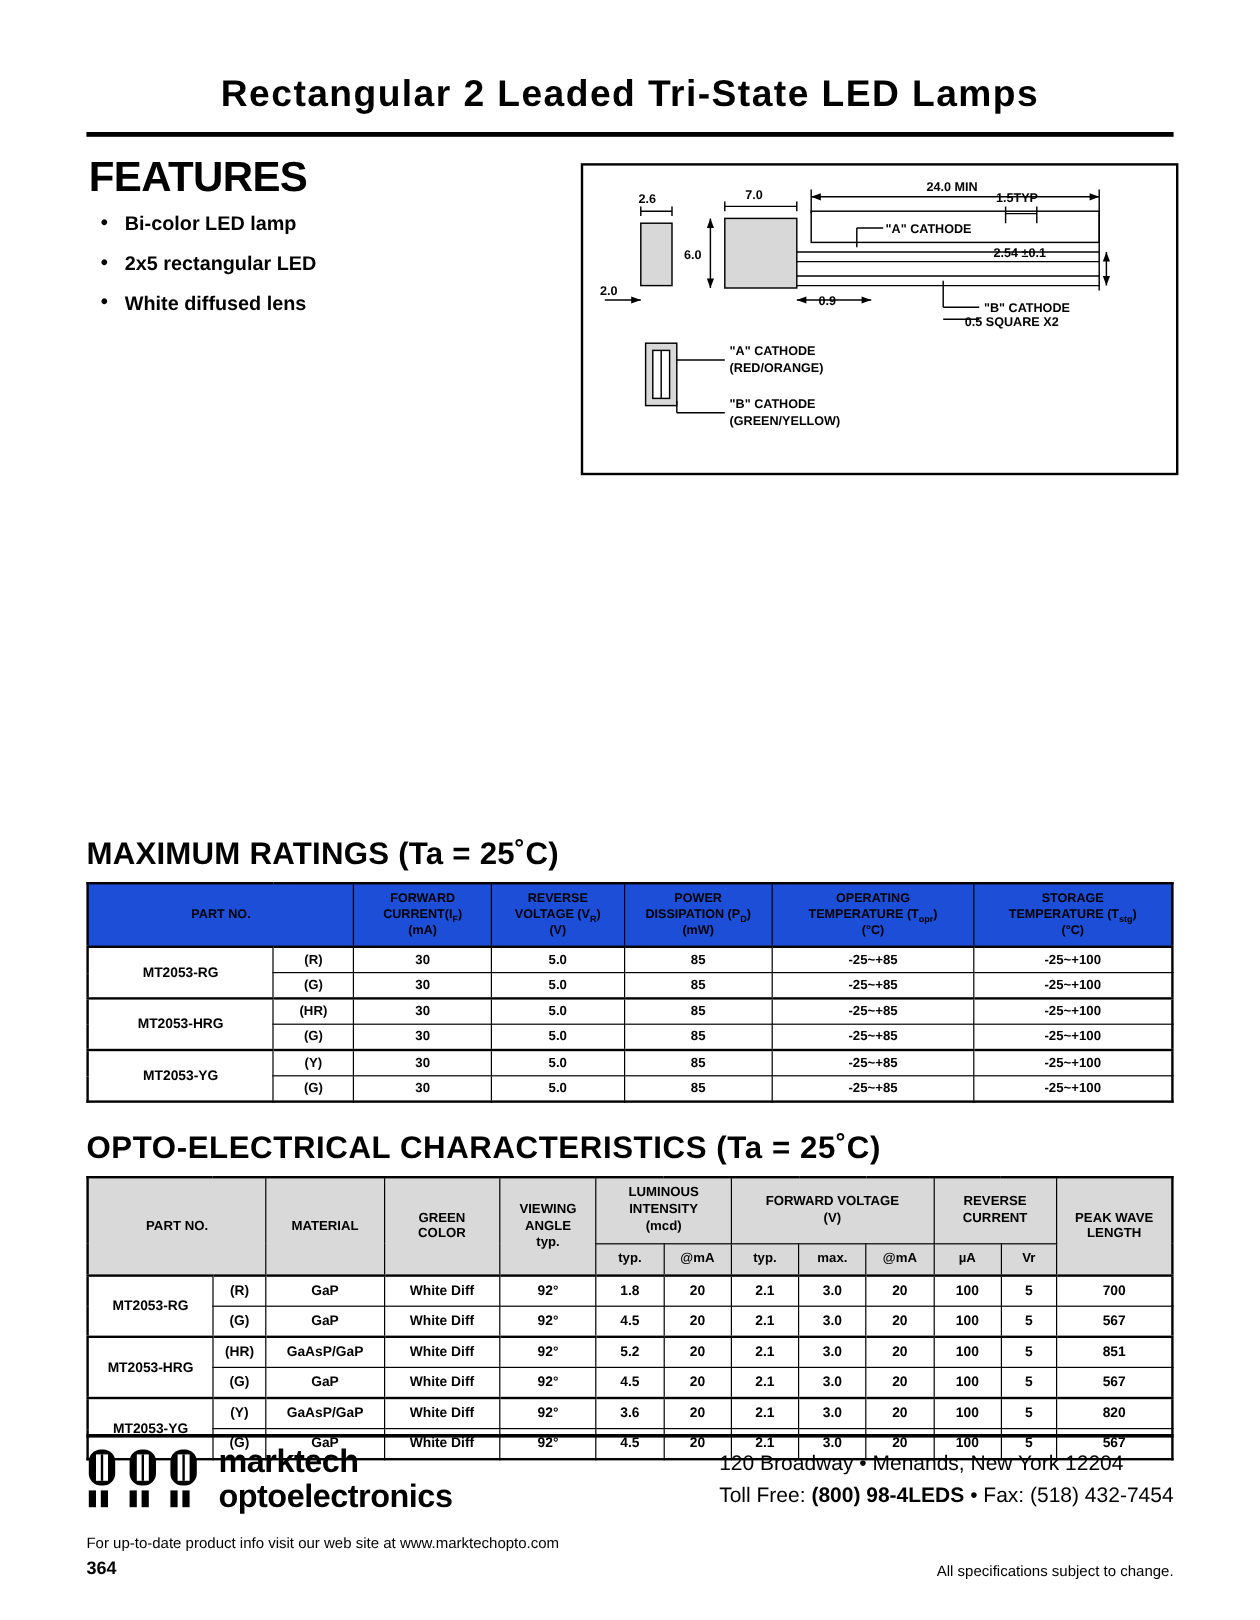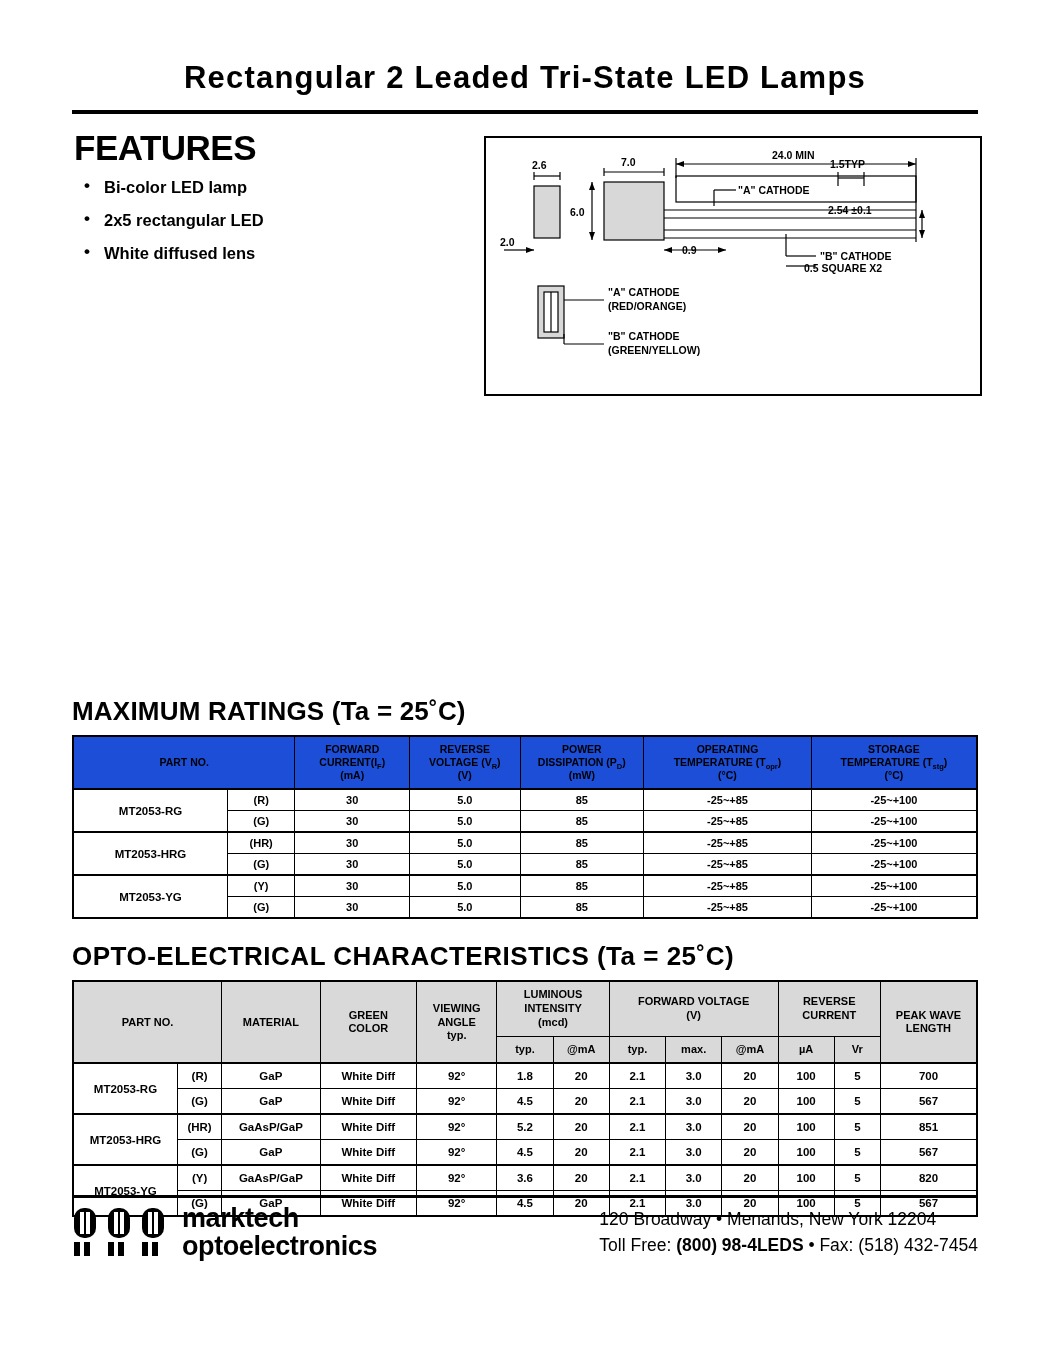--- a/index.html
+++ b/index.html
@@ -498,14 +498,21 @@
         <div class="logo-text">
           <div class="l1">marktech</div>
           <div class="l2">optoelectronics</div>
         </div>
       </div>
       <div class="addr">
         <div class="a1">120 Broadway • Menands, New York 12204</div>
         <div class="a2"><span>Toll Free: </span><b>(800) 98-4LEDS</b><span> • Fax: (518) 432-7454</span></div>
       </div>
     </div>
+    <div class="footer-bottom">
+      <div>
+        <div class="fb-left">For up-to-date product info visit our web site at www.marktechopto.com</div>
+        <div class="pageno">364</div>
+      </div>
+      <div class="fb-right">All specifications subject to change.</div>
+    </div>
   </div>
 </div>
 
 </body></html>

